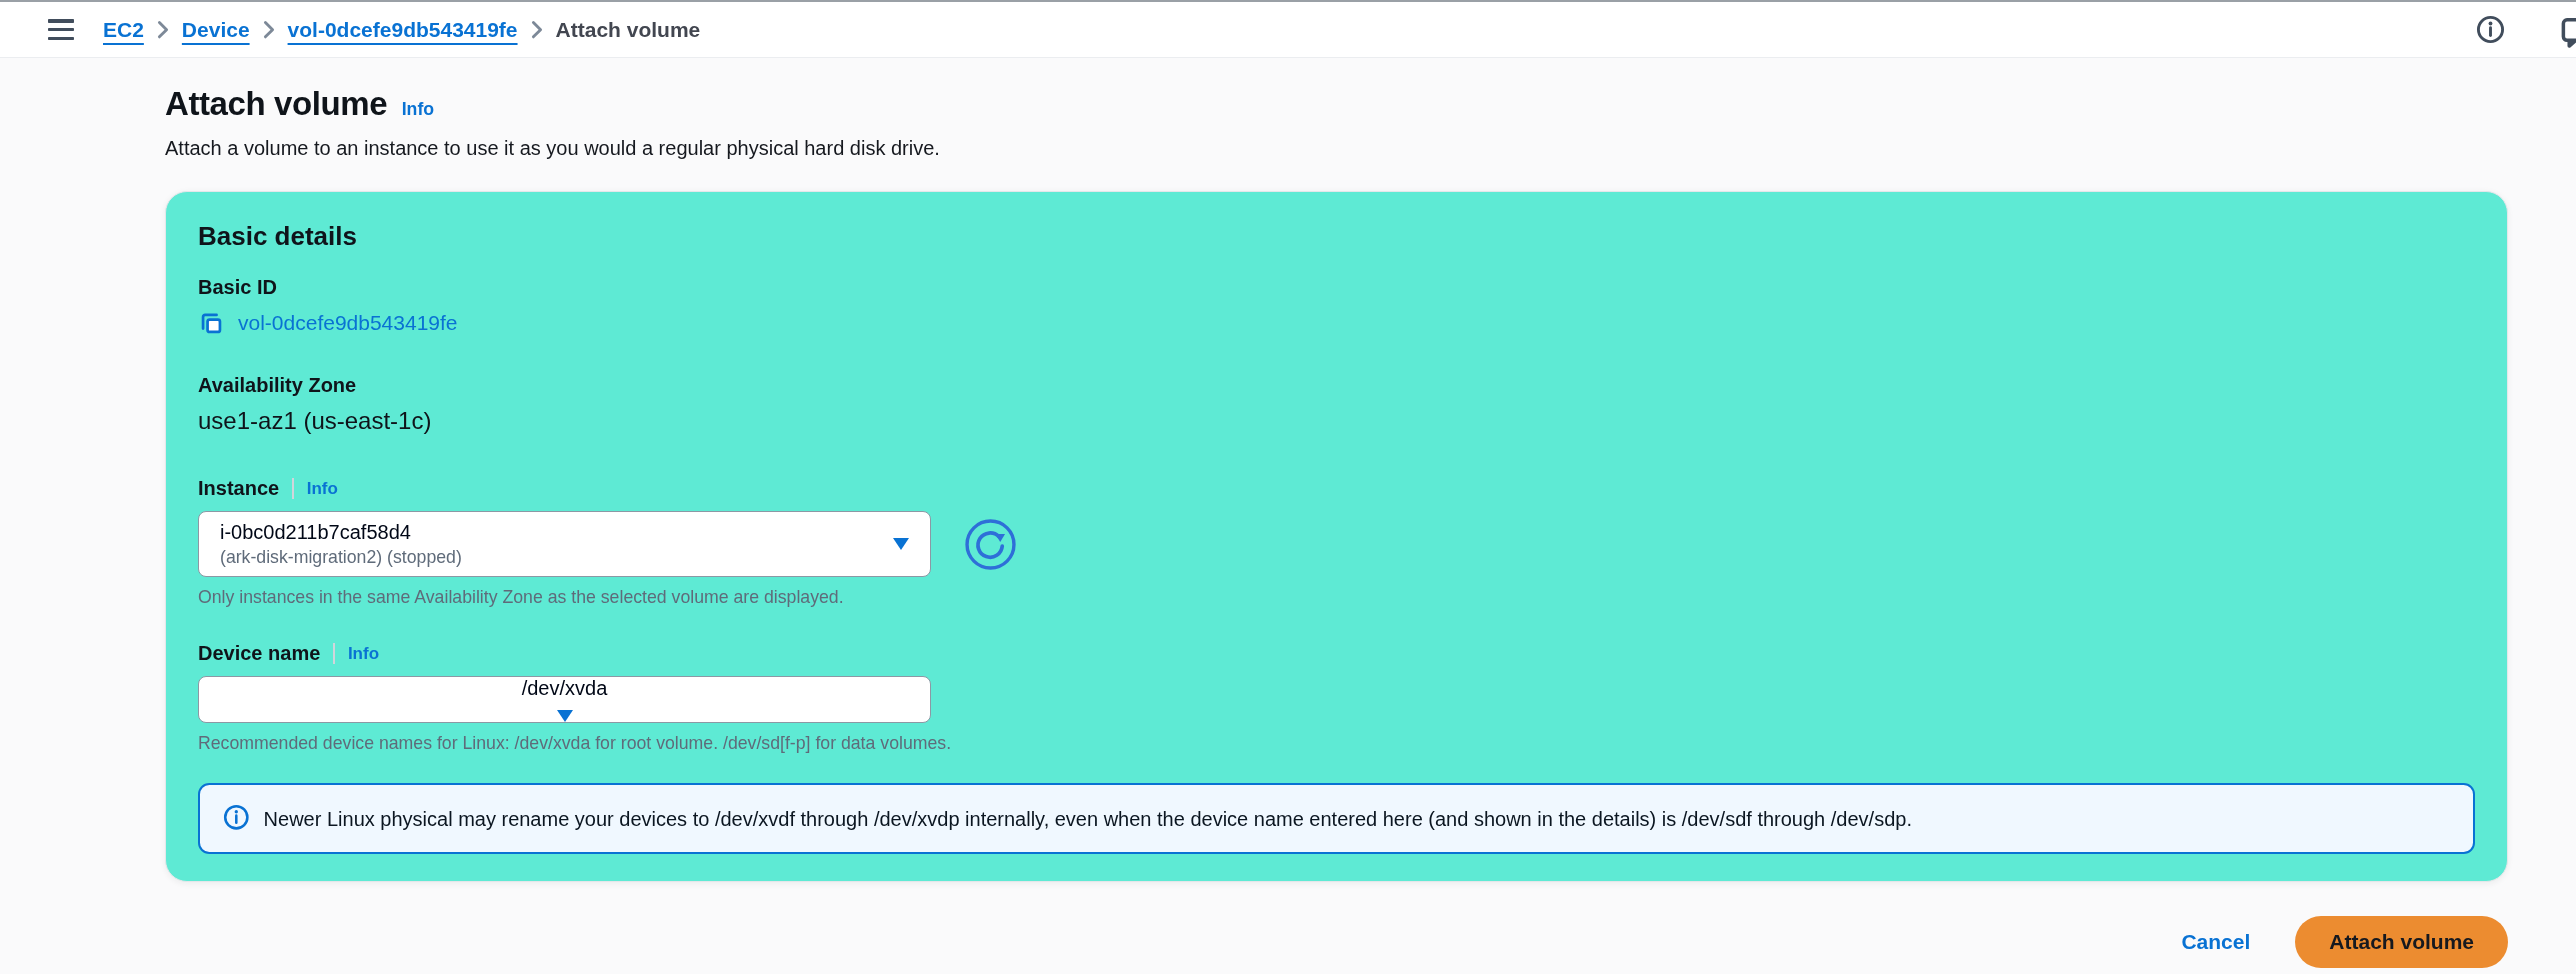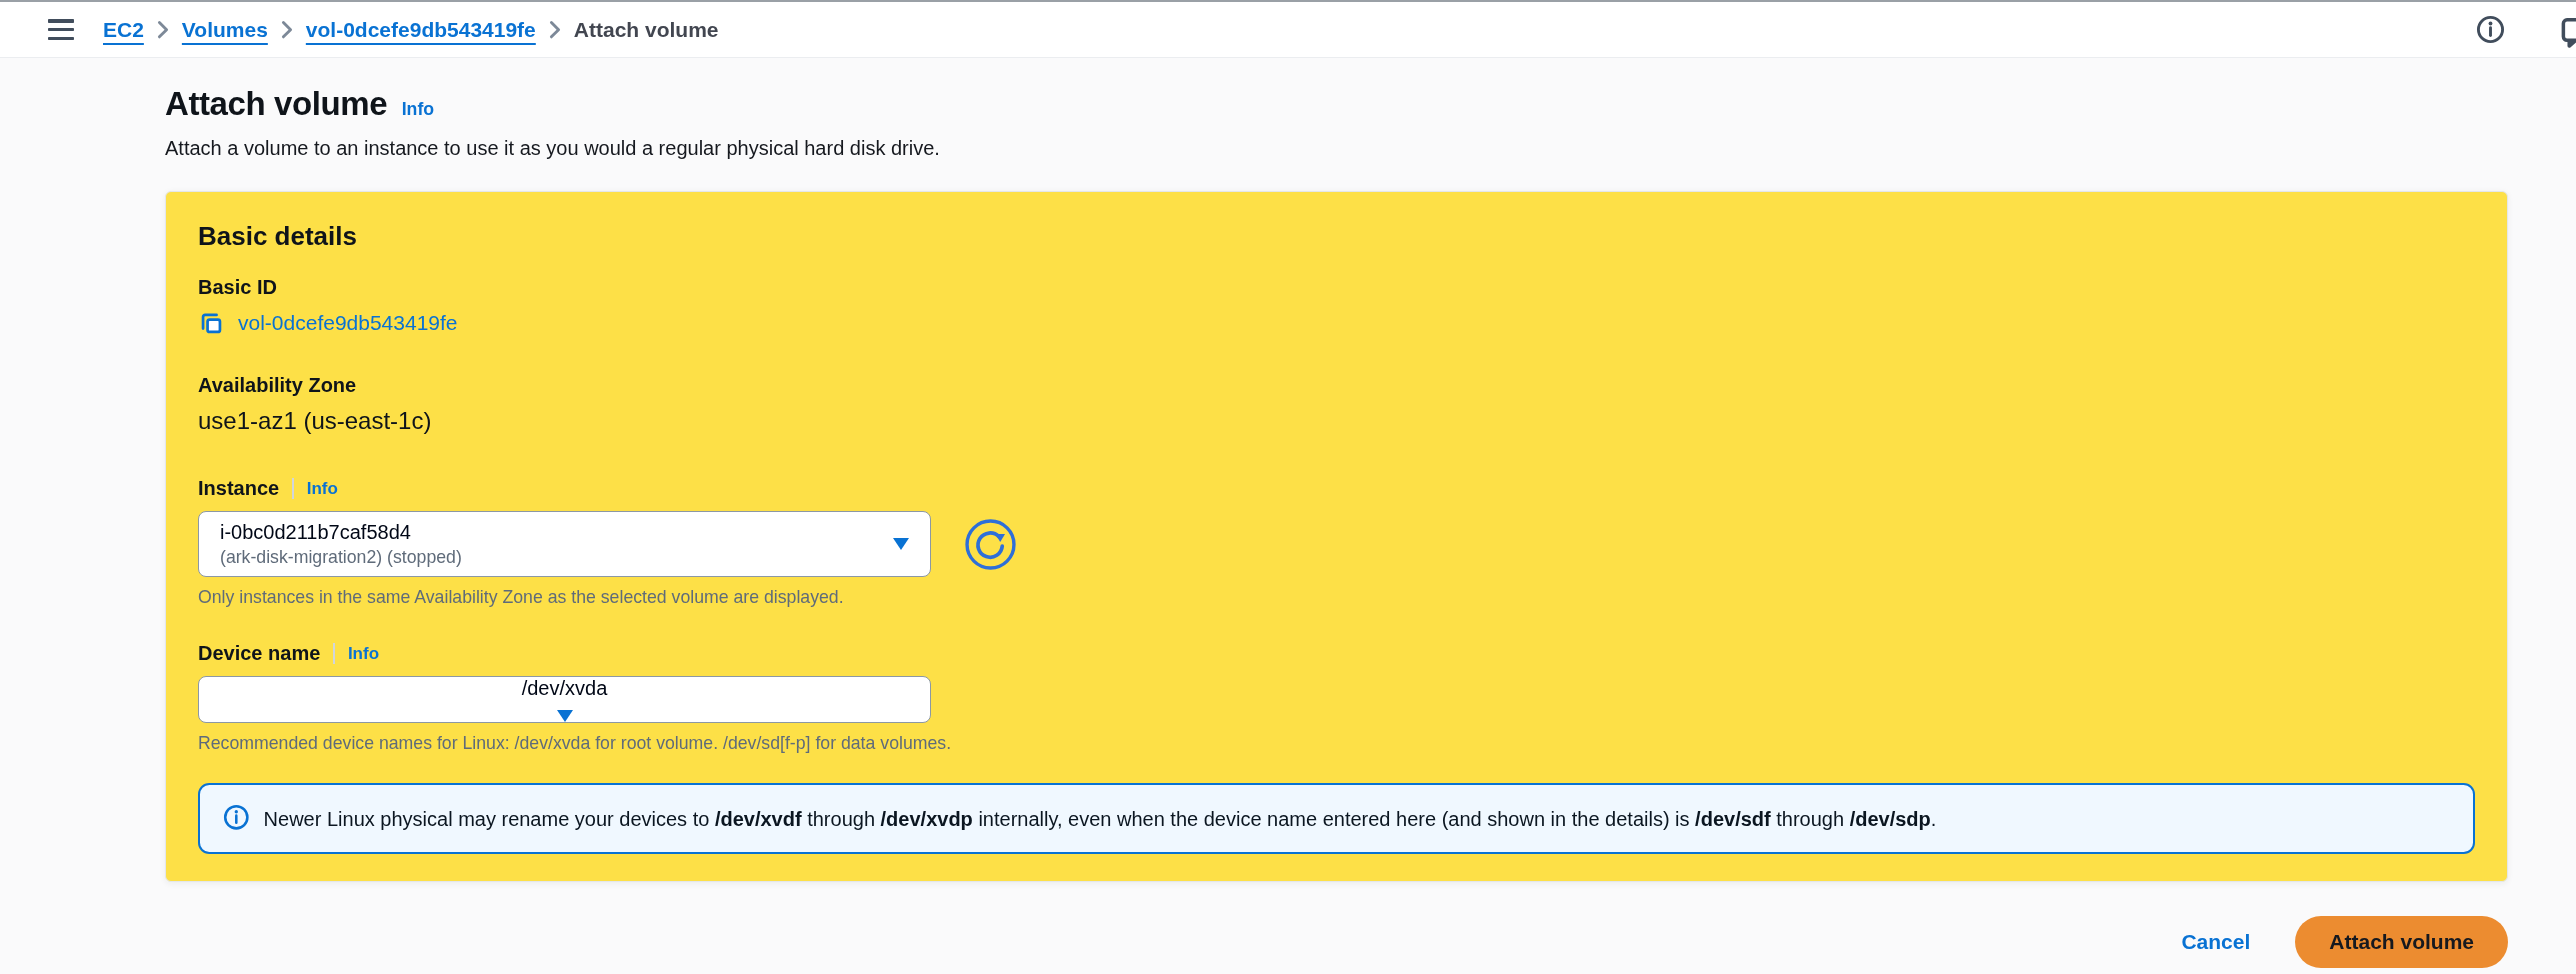--- a/index.html
+++ b/index.html
@@ -31,21 +31,21 @@
 
   
   .main { padding:27px 68px 0 165px; }
   .page-head h1 { font-size:33px; font-weight:700; display:inline; letter-spacing:-0.4px; }
   .title-row { display:flex; align-items:baseline; }
   .info-link { color:#0972d3; font-weight:700; font-size:17.7px; margin-left:14.5px; cursor:pointer; }
   .page-desc { margin-top:13.7px; font-size:20px; color:#16191f; }
 
   
   .card {
-    margin-top:31px; background:#fde047; border:1.6px solid #e4e7ea; border-radius:6px;
+    margin-top:31px; background:#5eead4; border:1.6px solid #e4e7ea; border-radius:22px;
     box-shadow:0 1.6px 6.4px rgba(0,28,36,0.06);
     padding:29px 32px 27px 32px; width:2343px;
   }
   .card h2 { font-size:26px; font-weight:700; }
   .field-label { font-size:20px; font-weight:700; color:#0f141a; }
   .label-row { display:flex; align-items:center; }
   .label-divider { width:1.6px; height:21px; background:#d1d5db; margin:0 13px; }
   .small-info { font-size:17px; font-weight:700; color:#0972d3; cursor:pointer; }
 
   .vol-field { margin-top:24px; }
@@ -72,21 +72,21 @@
   .refresh-btn { background:none; border:none; cursor:pointer; display:flex; align-items:center; }
   .helper { margin-top:9.7px; font-size:17.7px; color:#5f6b7a; }
 
   .device-field { margin-top:34px; }
 
   .alert {
     margin-top:29px; border:2.8px solid #0972d3; border-radius:11.3px; background:#f0f8ff;
     padding:19.3px 22.5px; display:flex; align-items:flex-start; gap:14.5px;
   }
   .alert-text { font-size:20px; color:#0b1621; line-height:1.35; padding-top:1.6px; }
-  .alert-text .b { font-weight:700; }
+  .alert-text .b { font-weight:400; }
 
   
   .footer-actions { margin-top:34px; width:2343px; display:flex; justify-content:flex-end; align-items:center; gap:45px; padding-bottom:32px; }
   .cancel-btn { background:none; border:none; color:#0972d3; font-size:21px; font-weight:700; font-family:inherit; cursor:pointer; }
   .primary-btn {
     background:#ec8c30; border:none; border-radius:804px; color:#16191f;
     font-size:21px; font-weight:700; font-family:inherit; padding:13.7px 34px; cursor:pointer;
   }
 </style>
 </head>
@@ -100,21 +100,21 @@
       <span></span>
       <span></span>
   </div>
   <nav class="breadcrumbs">
     <a class="crumb-link">EC2</a>
     <span class="crumb-sep">
       <svg width="12" height="19.3" viewBox="0 0 10 16">
           <polyline points="2,2 8,8 2,14" fill="none" stroke="#7d8998" stroke-width="2.4" stroke-linecap="round" stroke-linejoin="round"></polyline>
         </svg>
     </span>
-    <a class="crumb-link">Volumes</a>
+    <a class="crumb-link">Device</a>
     <span class="crumb-sep">
       <svg width="12" height="19.3" viewBox="0 0 10 16">
           <polyline points="2,2 8,8 2,14" fill="none" stroke="#7d8998" stroke-width="2.4" stroke-linecap="round" stroke-linejoin="round"></polyline>
         </svg>
     </span>
     <a class="crumb-link">vol-0dcefe9db543419fe</a>
     <span class="crumb-sep">
       <svg width="12" height="19.3" viewBox="0 0 10 16">
           <polyline points="2,2 8,8 2,14" fill="none" stroke="#7d8998" stroke-width="2.4" stroke-linecap="round" stroke-linejoin="round"></polyline>
         </svg>

